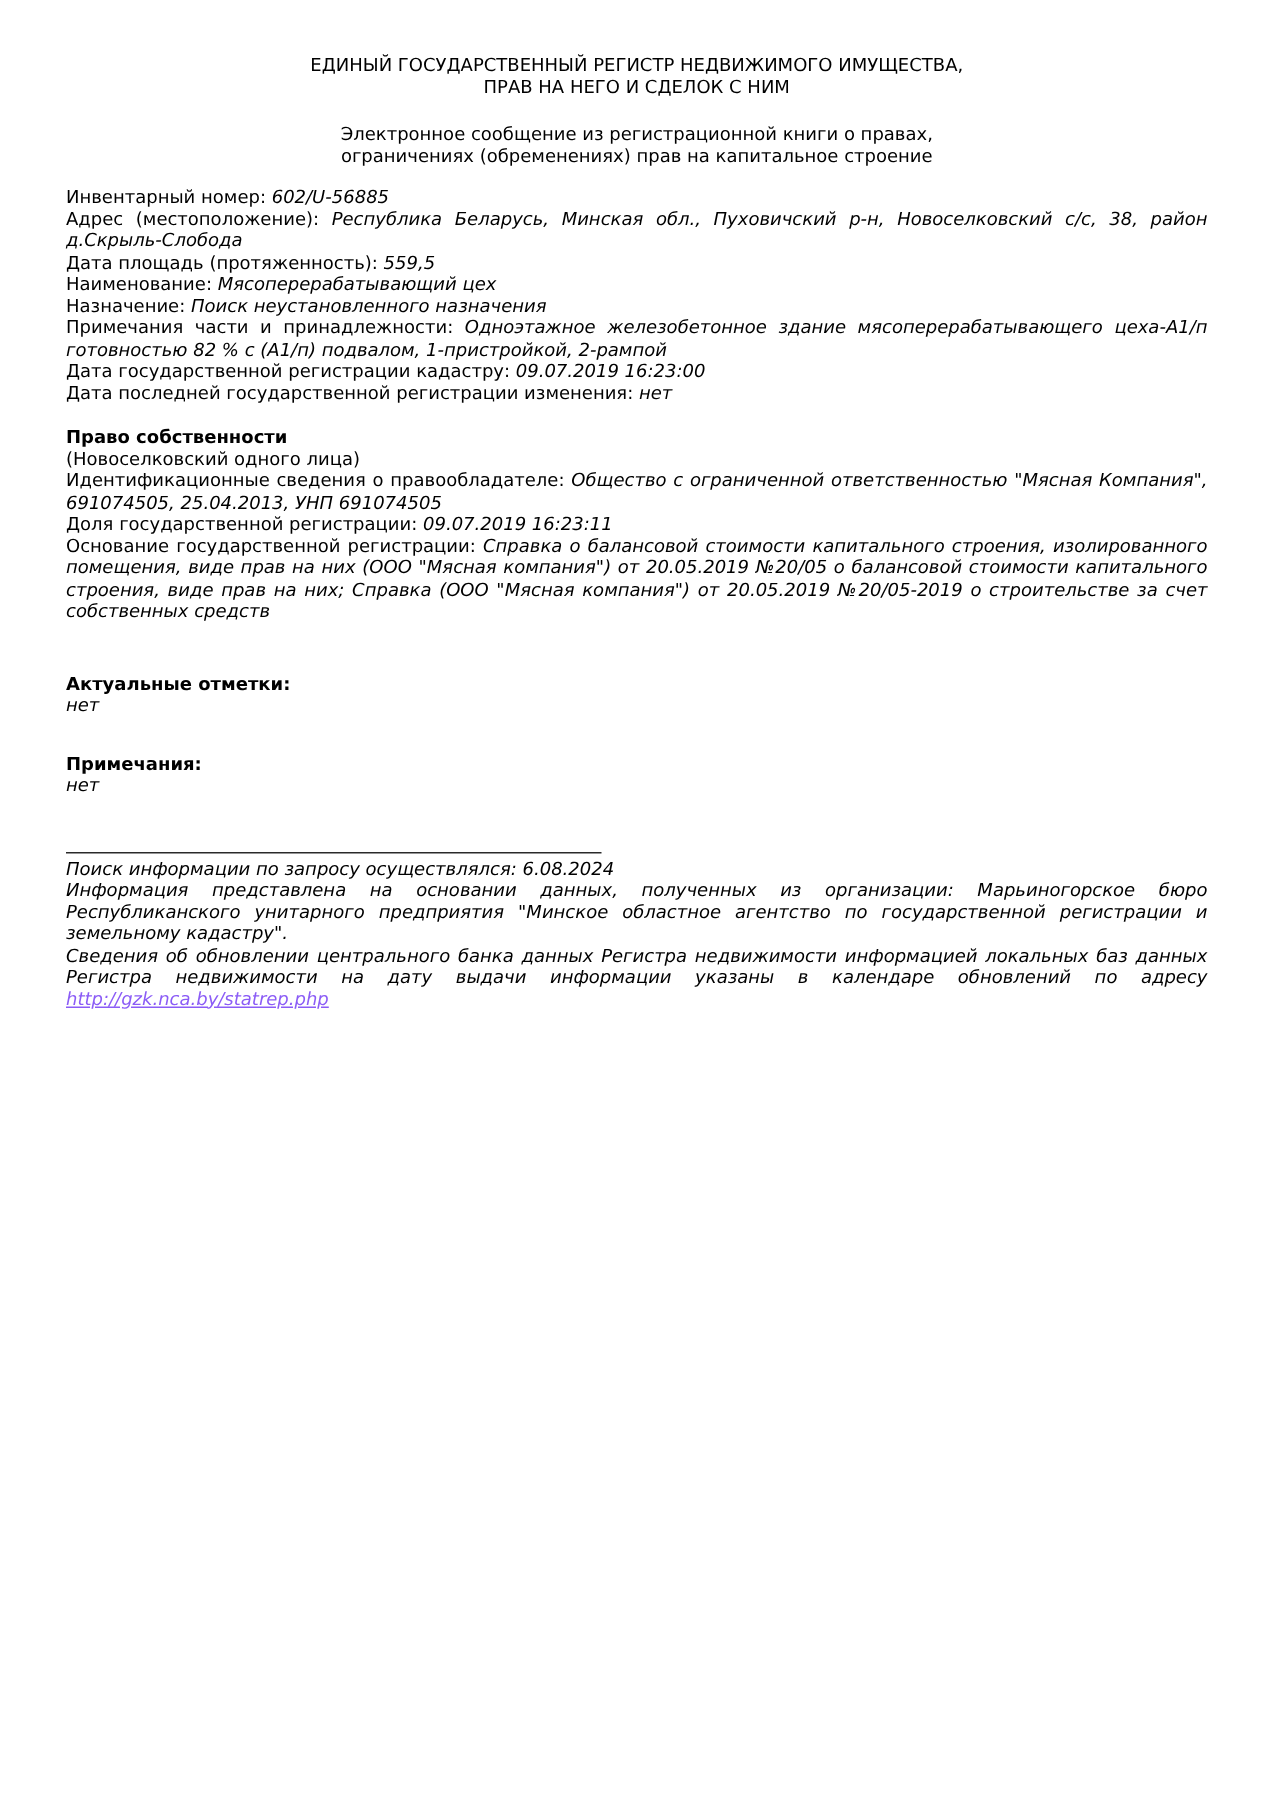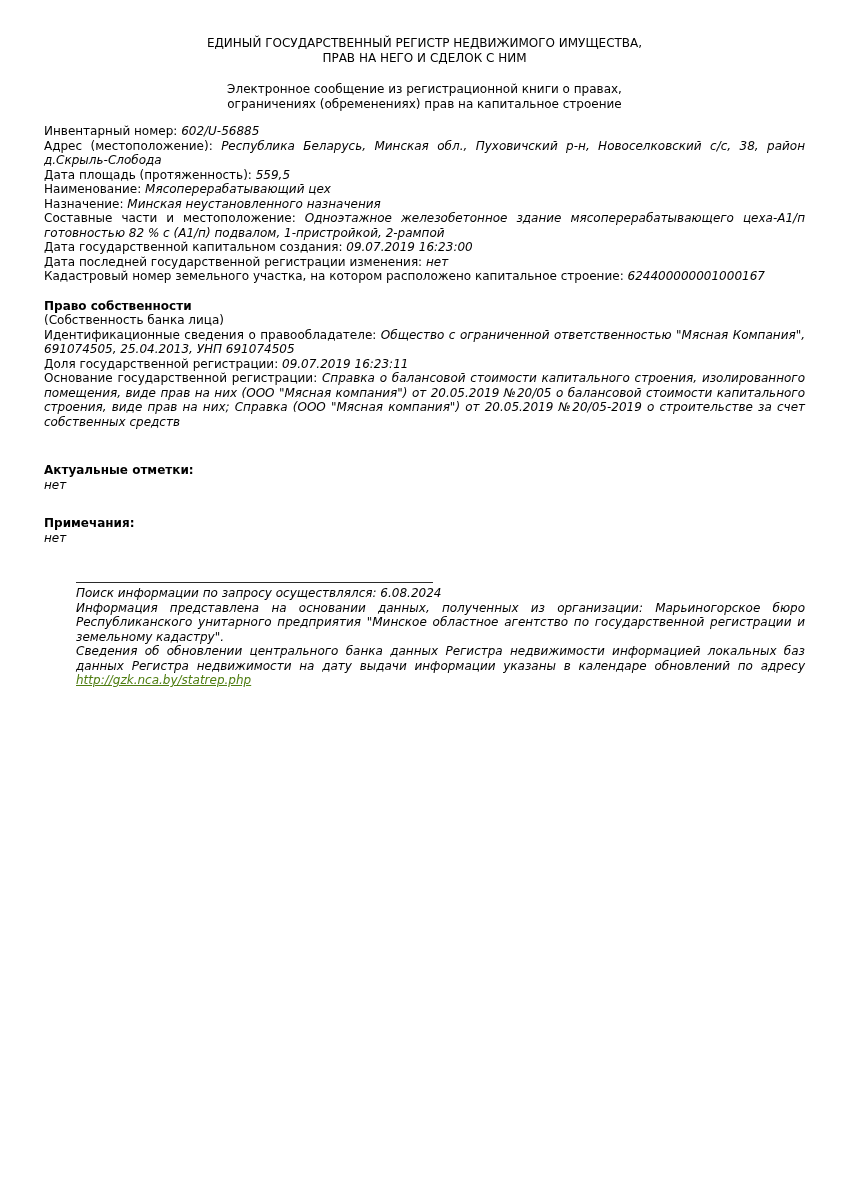--- a/index.html
+++ b/index.html
@@ -27,21 +27,21 @@
   .bold { font-weight: bold; }
   .title-underlined {
     font-weight: bold;
     text-decoration: underline;
   }
   .doc-subtitle { margin-top: 17px; }
   .section-building { margin-top: 13px; }
   .section-ownership { margin-top: 15px; }
   .section-marks { margin-top: 34px; }
   .section-notes { margin-top: 24px; }
-  .footer { margin-top: 26px; margin-left: 32px; }
+  .footer { margin-top: 26px; }
   .footer p { font-style: italic; text-align: justify; }
   .divider {
     width: 357px;
     height: 11px;
     border-bottom: 1px solid #2a2a2a;
     margin-bottom: 3px;
   }
   .link {
     text-decoration: underline;
     cursor: pointer;
@@ -60,45 +60,44 @@
   <div class="center doc-subtitle">
     <p>Электронное сообщение из регистрационной книги о правах,</p>
     <p>ограничениях (обременениях) прав на капитальное строение</p>
   </div>
 
   <div class="section-building">
     <p class="row"><span>Инвентарный номер: </span><span class="value">602/U-56885</span></p>
     <p class="row"><span>Адрес (местоположение): </span><span class="value">Республика Беларусь, Минская обл., Пуховичский р-н, Новоселковский с/с, 38, район д.Скрыль-Слобода</span></p>
     <p class="row"><span>Дата площадь (протяженность): </span><span class="value">559,5</span></p>
     <p class="row"><span>Наименование: </span><span class="value">Мясоперерабатывающий цех</span></p>
-    <p class="row"><span>Назначение: </span><span class="value">Минская неустановленного назначения</span></p>
-    <p class="row"><span>Составные части и местоположение: </span><span class="value">Одноэтажное железобетонное здание мясоперерабатывающего цеха-А1/п готовностью 82 % с (А1/п) подвалом, 1-пристройкой, 2-рампой</span></p>
-    <p class="row"><span>Дата государственной капитальном создания: </span><span class="value">09.07.2019 16:23:00</span></p>
+    <p class="row"><span>Назначение: </span><span class="value">Поиск неустановленного назначения</span></p>
+    <p class="row"><span>Примечания части и принадлежности: </span><span class="value">Одноэтажное железобетонное здание мясоперерабатывающего цеха-А1/п готовностью 82 % с (А1/п) подвалом, 1-пристройкой, 2-рампой</span></p>
+    <p class="row"><span>Дата государственной регистрации кадастру: </span><span class="value">09.07.2019 16:23:00</span></p>
     <p class="row"><span>Дата последней государственной регистрации изменения: </span><span class="value">нет</span></p>
-    <p class="row"><span>Кадастровый номер земельного участка, на котором расположено капитальное строение: </span><span class="value">624400000001000167</span></p>
   </div>
 
   <div class="section-ownership">
     <p class="bold">Право собственности</p>
-    <p class="row">(Собственность банка лица)</p>
+    <p class="row">(Новоселковский одного лица)</p>
     <p class="row"><span>Идентификационные сведения о правообладателе: </span><span class="value">Общество с ограниченной ответственностью "Мясная Компания", 691074505, 25.04.2013, УНП 691074505</span></p>
     <p class="row"><span>Доля государственной регистрации: </span><span class="value">09.07.2019 16:23:11</span></p>
     <p class="row"><span>Основание государственной регистрации: </span><span class="value">Справка о балансовой стоимости капитального строения, изолированного помещения, виде прав на них (ООО "Мясная компания") от 20.05.2019 №20/05 о балансовой стоимости капитального строения, виде прав на них; Справка (ООО "Мясная компания") от 20.05.2019 №20/05-2019 о строительстве за счет собственных средств</span></p>
   </div>
 
   <div class="section-marks">
     <p class="bold">Актуальные отметки:</p>
     <p class="row value">нет</p>
   </div>
 
   <div class="section-notes">
     <p class="bold">Примечания:</p>
     <p class="row value">нет</p>
   </div>
 
   <div class="footer">
     <div class="divider"></div>
     <p><span>Поиск информации по запросу осуществлялся: </span><span>6.08.2024</span></p>
     <p>Информация представлена на основании данных, полученных из организации: Марьиногорское бюро Республиканского унитарного предприятия "Минское областное агентство по государственной регистрации и земельному кадастру".</p>
-    <p><span>Сведения об обновлении центрального банка данных Регистра недвижимости информацией локальных баз данных Регистра недвижимости на дату выдачи информации указаны в календаре обновлений по адресу </span><a class="link" id="statrep-link" style="color: #4d7c0f;">http://gzk.nca.by/statrep.php</a></p>
+    <p><span>Сведения об обновлении центрального банка данных Регистра недвижимости информацией локальных баз данных Регистра недвижимости на дату выдачи информации указаны в календаре обновлений по адресу </span><a class="link" id="statrep-link" style="color: #8b5cf6;">http://gzk.nca.by/statrep.php</a></p>
   </div>
 
 </div>
 
 </body></html>

